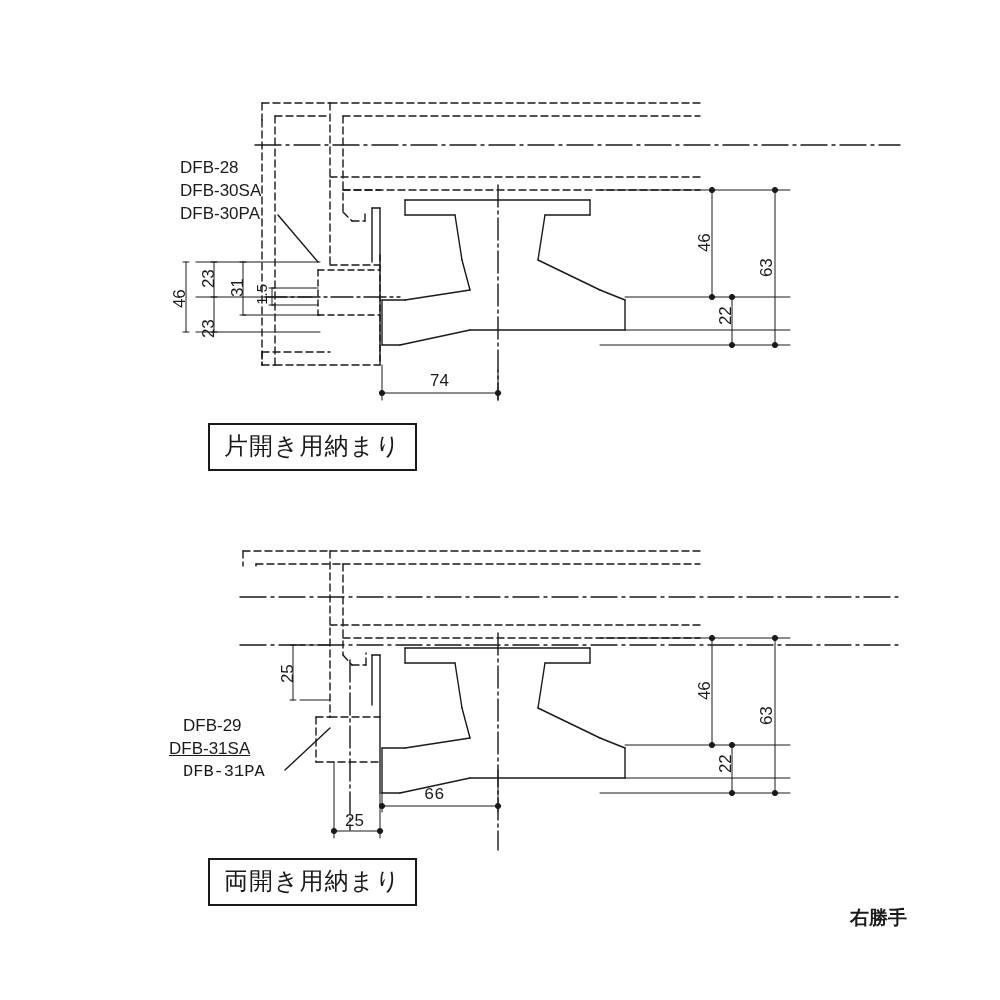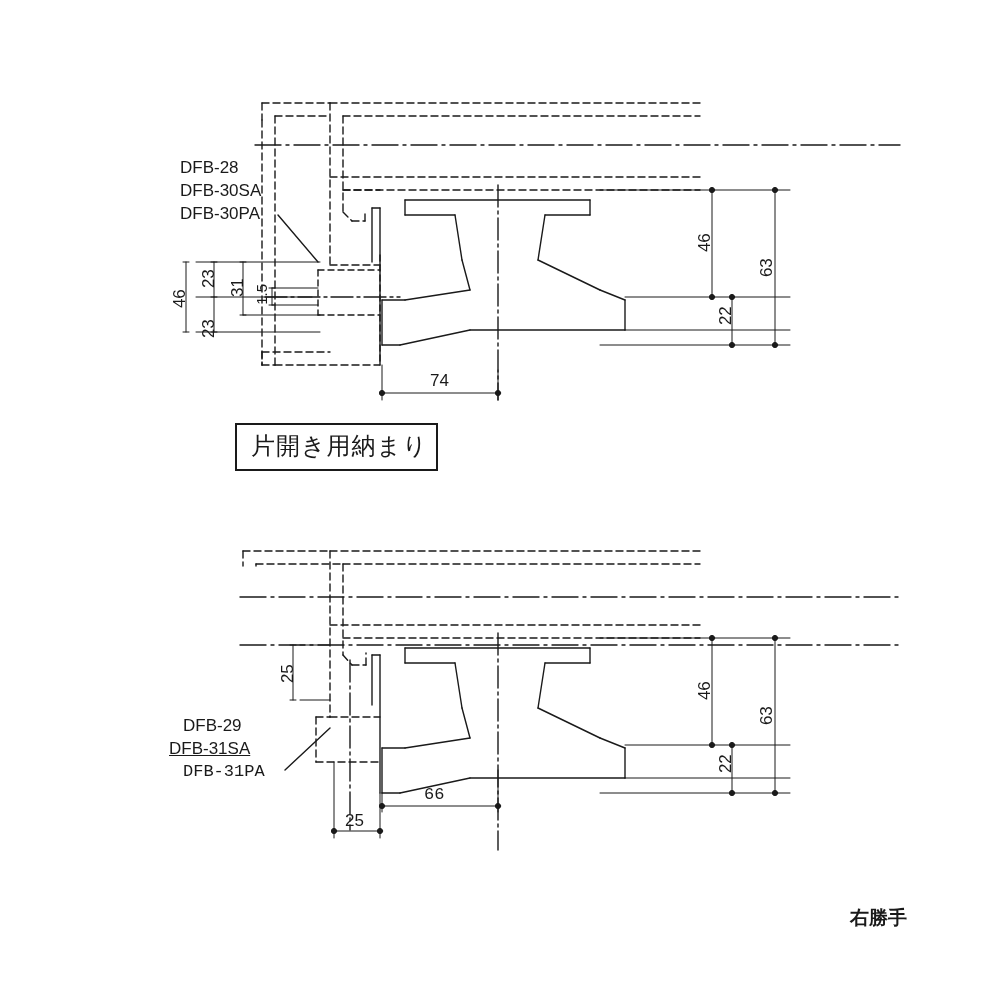--- a/index.html
+++ b/index.html
@@ -38,26 +38,25 @@
   .dim {
     font-size: 17px;
   }
   .label-block {
     font-size: 17px;
     line-height: 1.45;
   }
   .caption-box {
     position: absolute;
     border: 2px solid #1a1a1a;
-    padding: 5px 8px 7px 14px;
+    padding: 5px 14px 7px 14px;
     font-size: 24px;
     letter-spacing: 1px;
     background: #ffffff;
     font-family: "DejaVu Sans", sans-serif;
-    margin-left: 27px;
   }
   .corner-note {
     position: absolute;
     font-size: 19px;
     font-weight: bold;
     font-family: Liberation Mono, monospace;
   }
   .rot90 {
     transform: rotate(-90deg);
   }
@@ -322,16 +321,17 @@
   <div class="txt label-block" style="left:169px; top:737px;text-decoration:underline;">DFB-31SA</div>
   <div class="txt label-block" style="left:183px; top:760px;font-family:Liberation Mono, monospace;">DFB-31PA</div>
 
   <div class="txt dim rot90" style="left:278px; top:663px;">25</div>
   <div class="txt dim" style="left:424px; top:784px;font-family:Liberation Mono, monospace;">66</div>
   <div class="txt dim" style="left:345px; top:810px;">25</div>
   <div class="txt dim rot90" style="left:695px; top:680px;">46</div>
   <div class="txt dim rot90" style="left:716px; top:753px;">22</div>
   <div class="txt dim rot90" style="left:757px; top:705px;">63</div>
 
+  <div class="caption-box" style="left:208px; top:858px;">両開き用納まり</div>
 
   <div class="corner-note" style="left:850px; top:905px;">右勝手</div>
 
 </div>
 
 </body></html>

